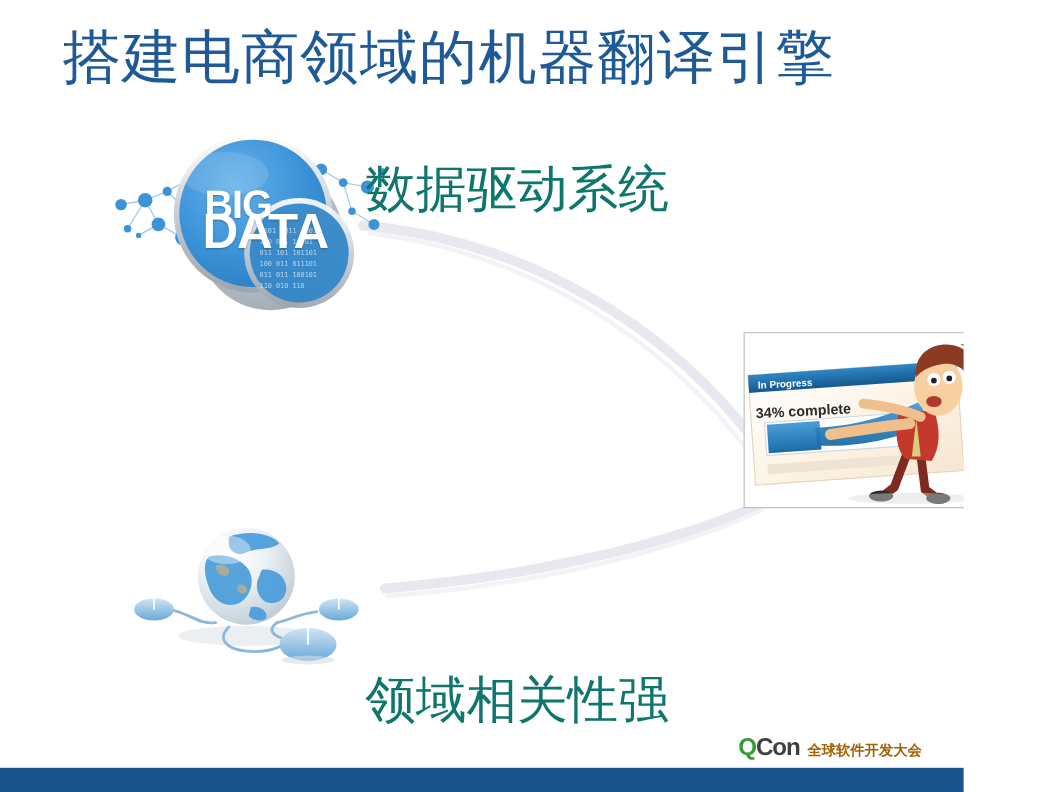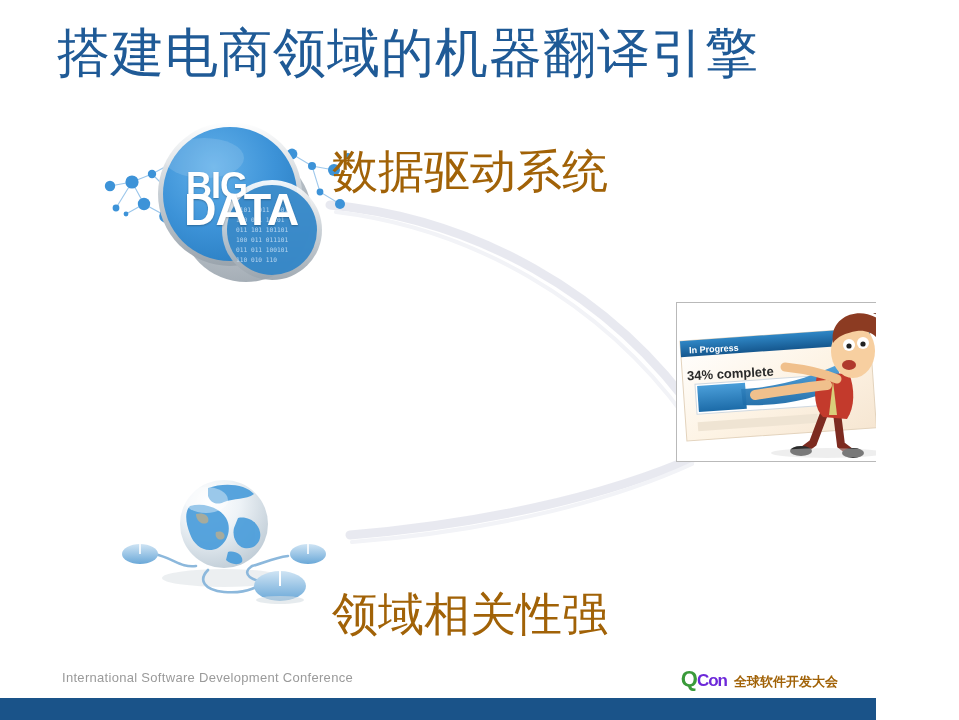--- a/index.html
+++ b/index.html
@@ -56,29 +56,29 @@
     font-family: "Liberation Sans", sans-serif;
     letter-spacing: -1px;
     text-shadow: 0 1px 2px rgba(0,0,0,.28);
   }
   #bd-big  { left: 90px; top: 32px;  font-size: 36px; margin-top: 21px; }
   #bd-data { left: 88px; top: 72px;  font-size: 45px; }
 
   
   .stage-label {
     position: absolute;
-    color: #a16207;
+    color: #0f766e;
     font-size: 46px;
     line-height: 54px;
     white-space: nowrap;
     font-weight: 400;
   }
   #label-datadriven { left: 332px; top: 144px; }
   #label-slow       { left: 88px;  top: 358px; }
-  #label-domain     { left: 332px; top: 587px; }
+  #label-domain     { left: 332px; top: 609px; }
 
   
   #progress-image {
     position: absolute;
     left: 676px;
     top: 302px;
     width: 246px;
     height: 158px;
     border: 1px solid #b9b9b9;
     background: #ffffff;
@@ -132,23 +132,23 @@
     align-items: baseline;
     white-space: nowrap;
   }
   #qcon-q {
     font-size: 22px;
     font-weight: bold;
     color: #3a9a3a;
     letter-spacing: -1px;
   }
   #qcon-con {
-    font-size: 17px;
+    font-size: 22px;
     font-weight: bold;
-    color: #6d28d9;
+    color: #404040;
     letter-spacing: -1px;
   }
   #qcon-cn {
     font-size: 13px;
     color: #a16207;
     margin-left: 7px;
     font-weight: 600;
   }
   #footer-bar {
     position: absolute;
@@ -362,21 +362,20 @@
       </g>
 
       <g>
         <ellipse cx="168" cy="124" rx="26" ry="15" fill="url(#gMouse)"></ellipse>
         <path d="M168 109 L168 124" stroke="#ffffff" stroke-width="2"></path>
         <ellipse cx="168" cy="138" rx="24" ry="4" fill="#d6dde3" opacity="0.6"></ellipse>
       </g>
     </svg>
   </div>
 
-  <div id="footer-caption">International Software Development Conference</div>
 
   <div id="qcon-logo">
     <span id="qcon-q">Q</span>
     <span id="qcon-con">Con</span>
     <span id="qcon-cn">全球软件开发大会</span>
   </div>
 
   <div id="footer-bar"></div>
 
 </div>

